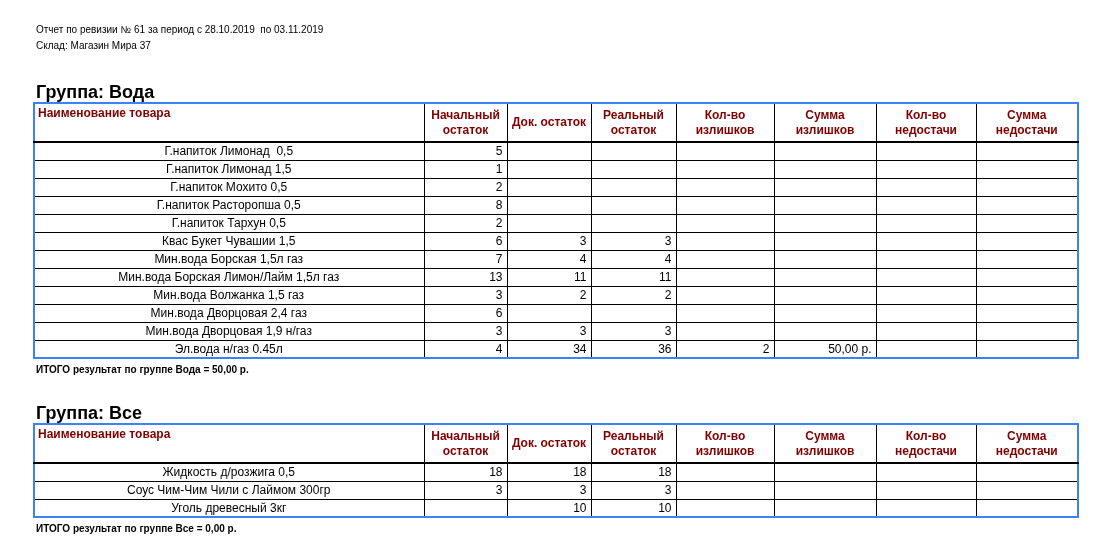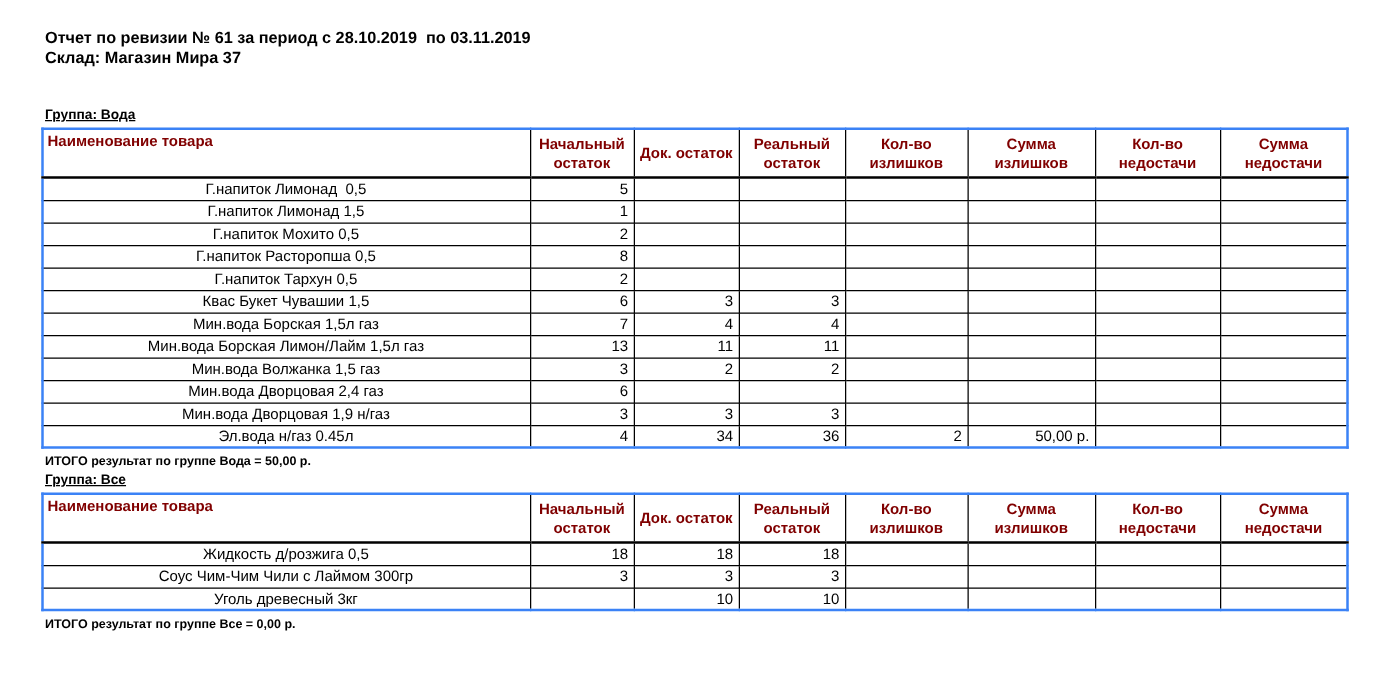--- a/index.html
+++ b/index.html
@@ -9,34 +9,33 @@
   }
   body {
     width: 1106px; height: 558px;
     overflow: hidden;
     font-family: "Liberation Sans", sans-serif;
     color: #000000;
   }
   .page { padding: 22px 0 0 33px; }
   .report-header { padding-left: 3px; }
   .report-title-line {
-    font-weight: bold;
-    font-size: 13px;
+    font-weight: normal;
+    font-size: 10px;
     line-height: 16px;
     white-space: pre-wrap;
   }
   .group-label {
     font-weight: bold;
-    font-size: 11px;
+    font-size: 18px;
     line-height: 15px;
     padding-left: 3px;
-    text-decoration: underline;
   }
   .group-block-0 .group-label { margin-top: 31px; }
-  .group-block-1 .group-label { }
+  .group-block-1 .group-label { margin-top: 29px; }
   table.revision-table {
     border-collapse: collapse;
     table-layout: fixed;
     width: 1044px;
     margin-top: 2px;
     border: 2px solid #3b82f6;
   }
   table.revision-table th,
   table.revision-table td {
     border: 1px solid #000000;

